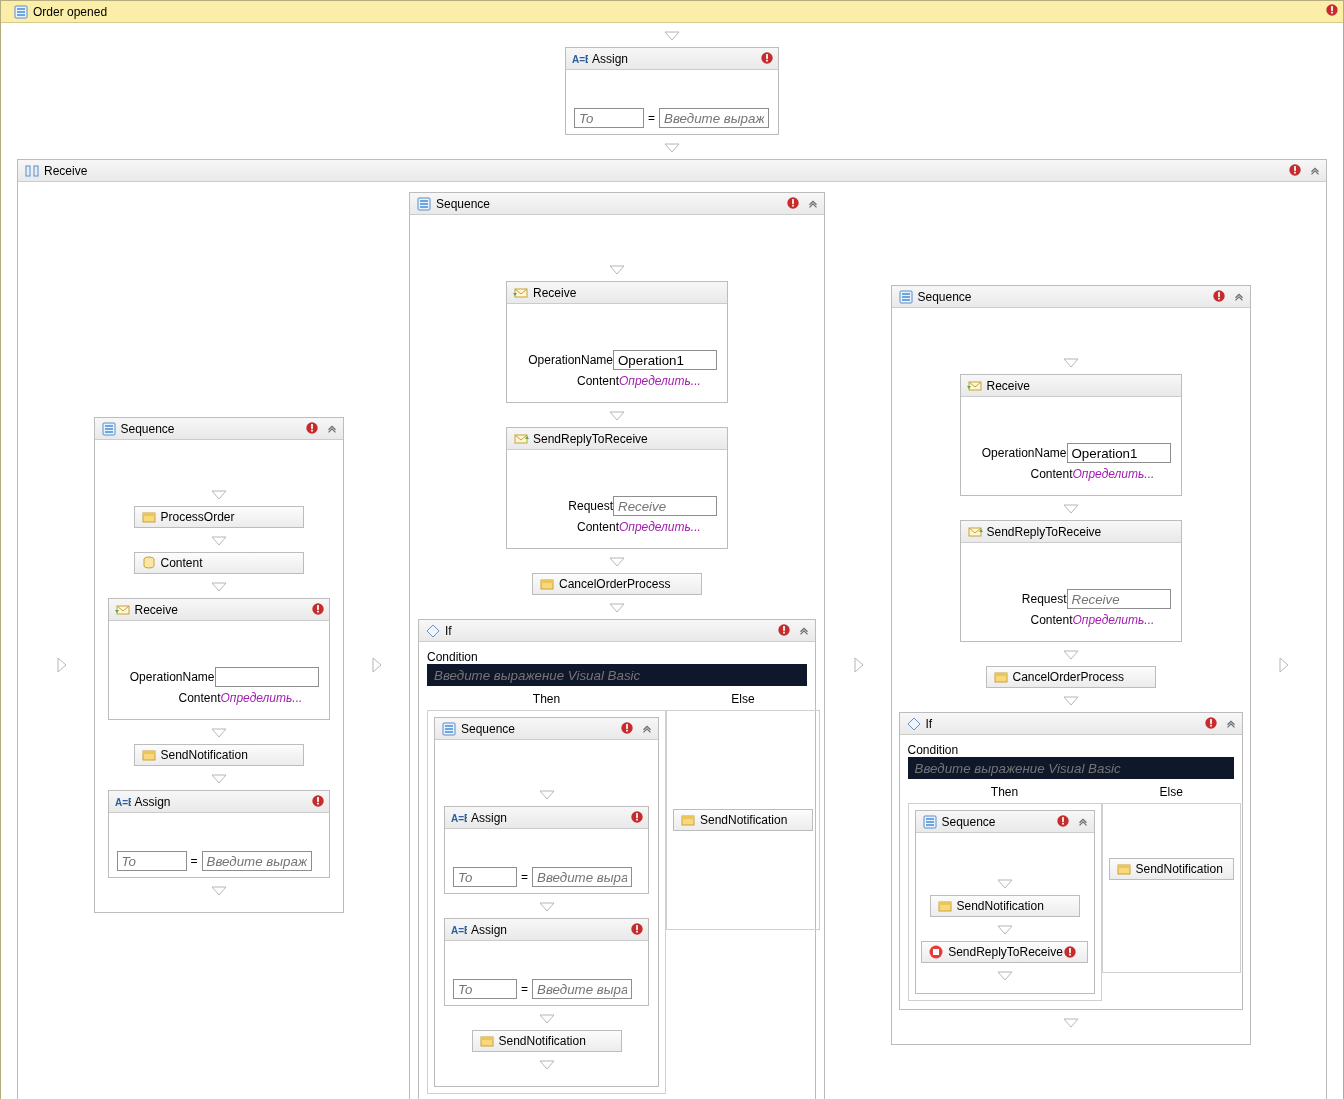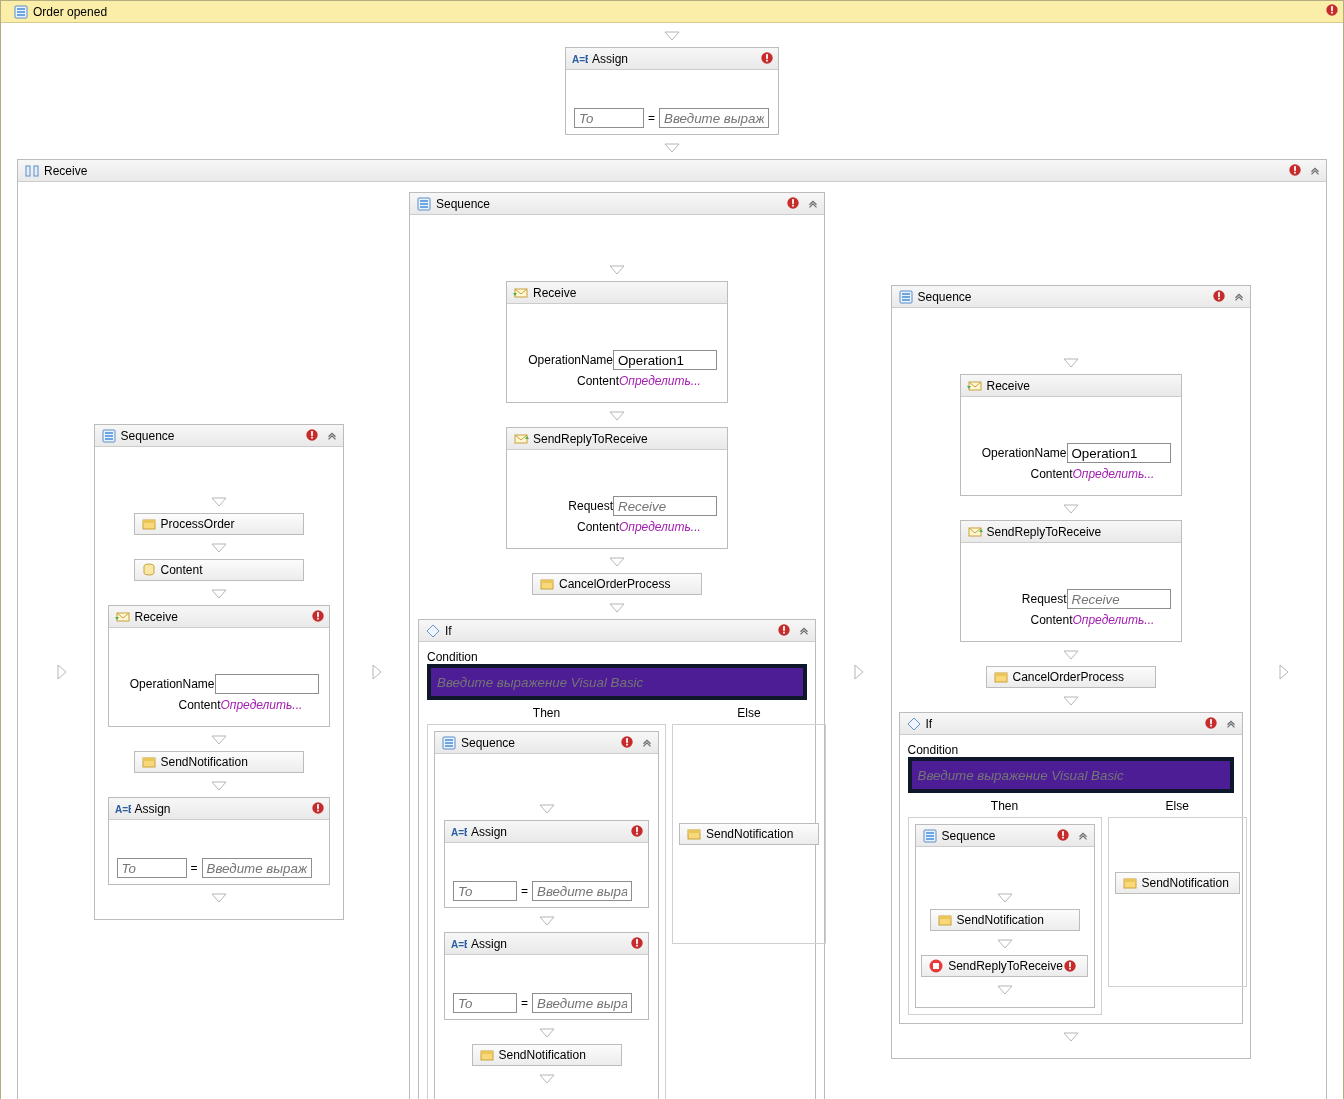--- a/index.html
+++ b/index.html
@@ -75,27 +75,27 @@
   .arrow svg { display:block; }
 
   .harrow { margin: 0 6px; opacity:.55; }
   .harrow svg { display:block; }
 
   
   .parallel-body { display:flex; align-items:center; justify-content:space-evenly; padding:10px; }
 
   
   .if-body { padding:8px; }
-  .if-cols { display:flex; gap:6px; margin-top:4px; }
+  .if-cols { display:flex; margin-top:4px; }
   .if-col { flex:1; display:flex; flex-direction:column; align-items:center; }
   .if-col-hdr { font-size:12px; margin:2px 0 4px; }
   .branch-box { border:1px solid #d0d0d0; width:100%; display:flex; justify-content:center; padding:6px; min-height:220px; }
   .cond-input {
-    border:4px solid #0f172a; width:100%; height:36px; padding:2px 6px;
-    color:#8f8f8f; font-style:italic; background:#4c1d95;
+    border:1px solid #0f172a; width:100%; height:22px; padding:2px 6px;
+    color:#8f8f8f; font-style:italic; background:#0f172a;
   }
 
   
   .seq-col-narrow { width: 250px; }
   .seq-col-mid    { width: 416px; }
   .seq-col-right  { width: 360px; }
 
   .icon { width:16px; height:16px; flex:0 0 auto; }
 </style>
 </head>

